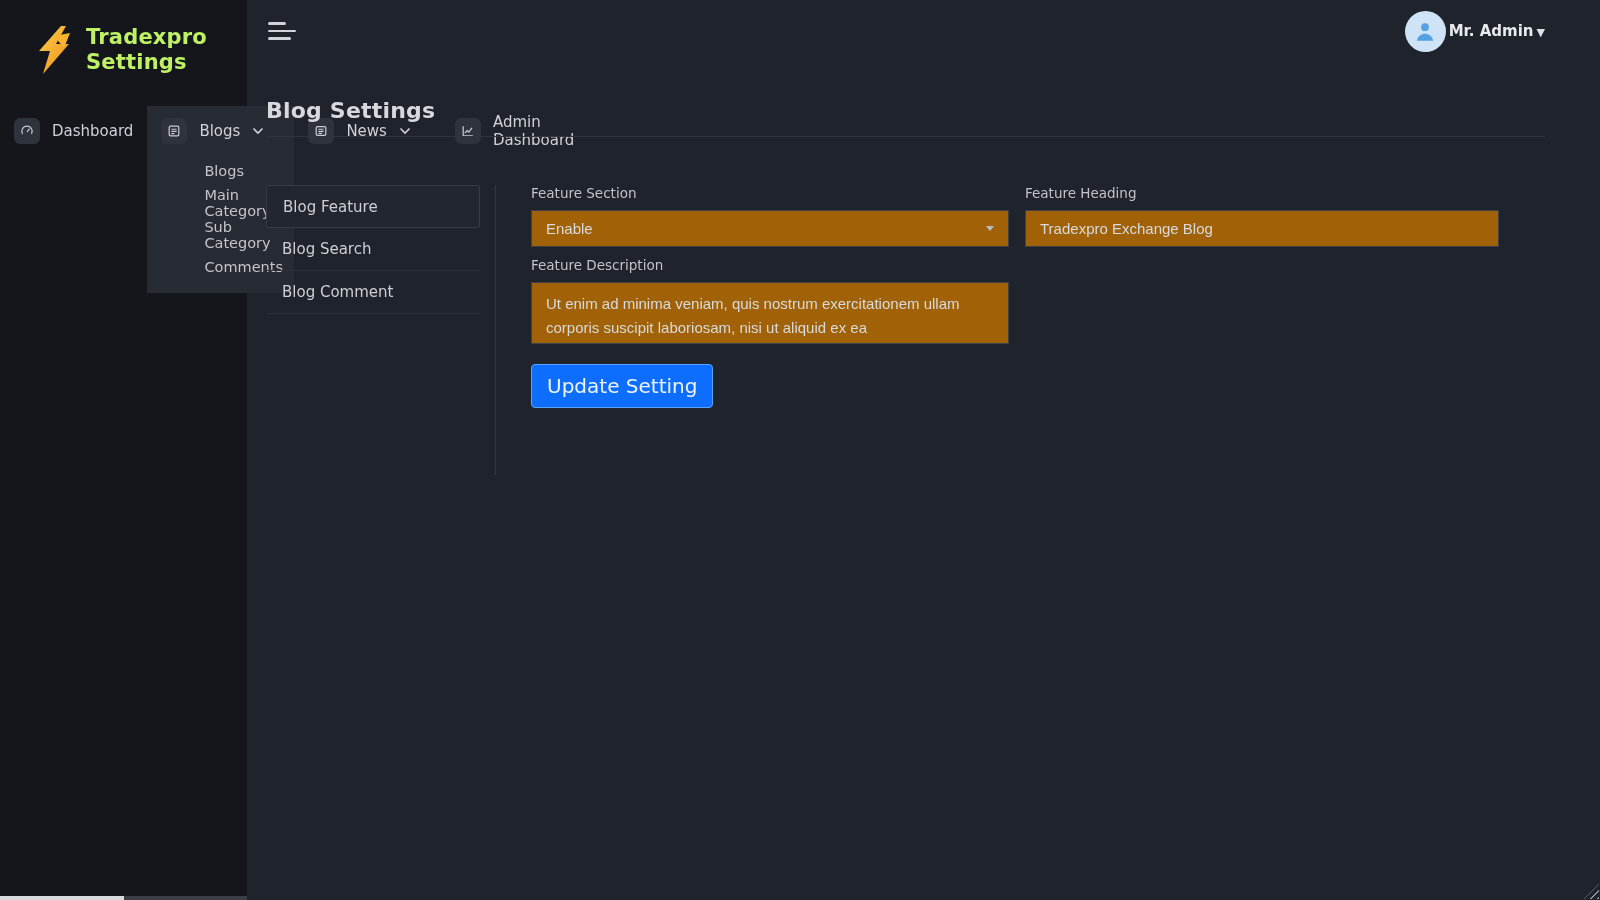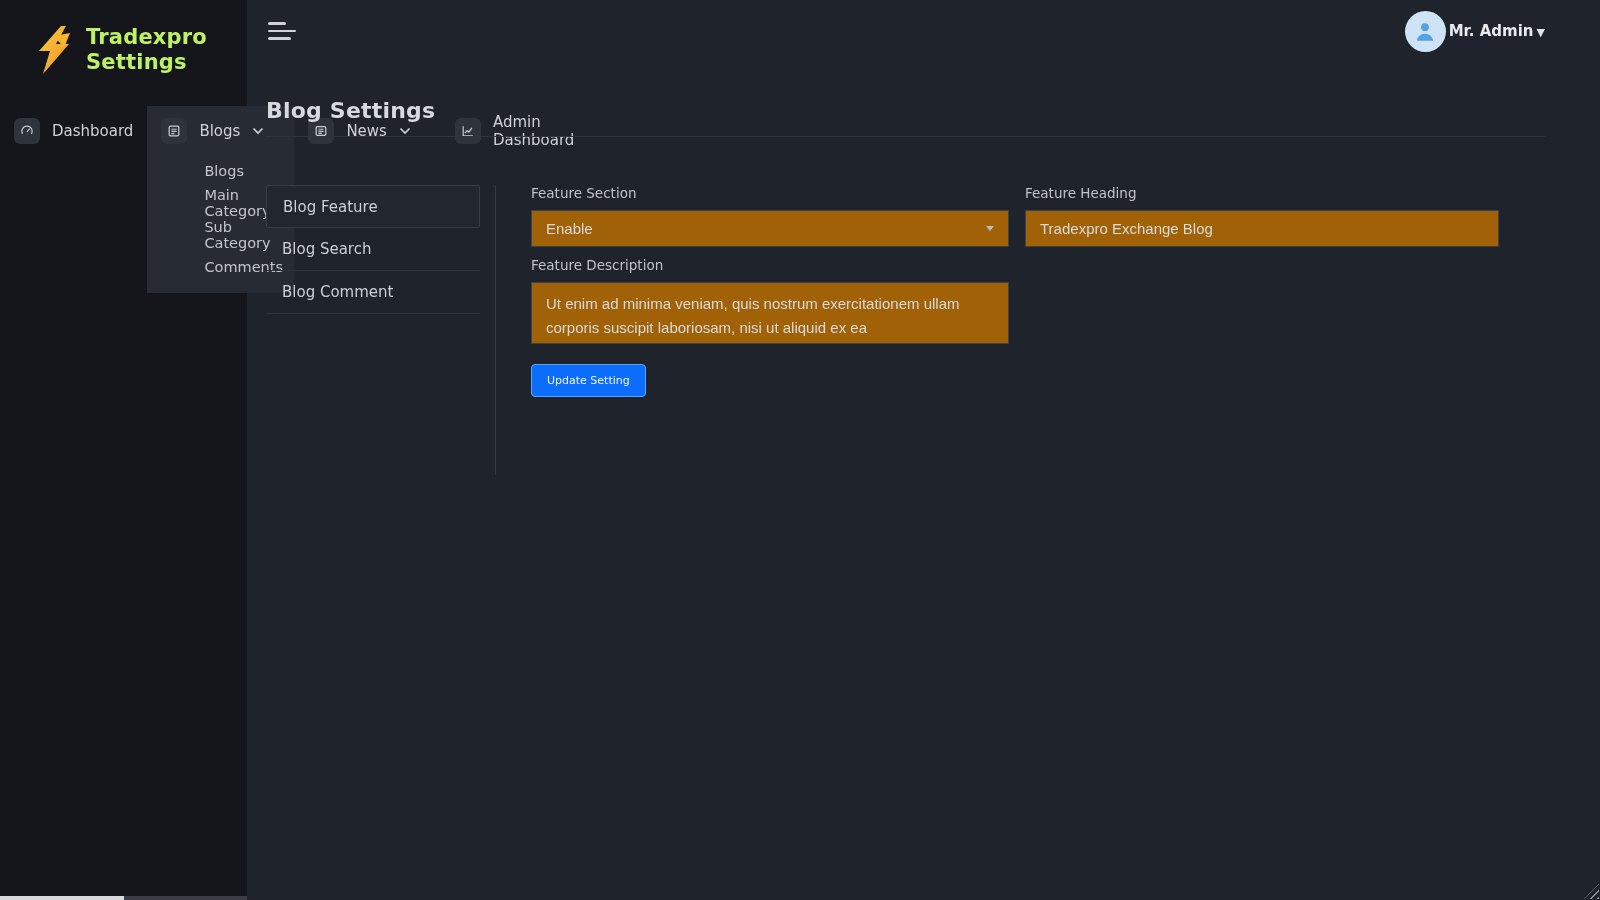--- a/index.html
+++ b/index.html
@@ -92,21 +92,21 @@
   .select .caret {
     width:0; height:0; border-left:4.5px solid transparent; border-right:4.5px solid transparent;
     border-top:5.5px solid #b8bcc4;
   }
   .desc-group { margin-top:10px; }
   textarea.control {
     height:62px; padding:9px 14px; line-height:1.6; resize:none; overflow:hidden;
   }
   .submit-btn {
     margin-top:16px; background:#0d6efd; border:1px solid #5aa2ff; border-radius:4px;
-    color:#eef4ff; font-size:11px; padding:9px 15px; cursor:pointer;
+    color:#eef4ff; font-size:20px; padding:9px 15px; cursor:pointer;
     font-family:"DejaVu Sans","Liberation Sans",sans-serif;
   }
   .resize-grip {
     position:absolute; right:1px; bottom:1px; width:15px; height:15px;
     background:repeating-linear-gradient(-45deg, #8b8f96 0 1.5px, transparent 1.5px 5px);
     clip-path:polygon(100% 0, 100% 100%, 0 100%);
     cursor:nwse-resize;
   }
 </style>
 </head>

